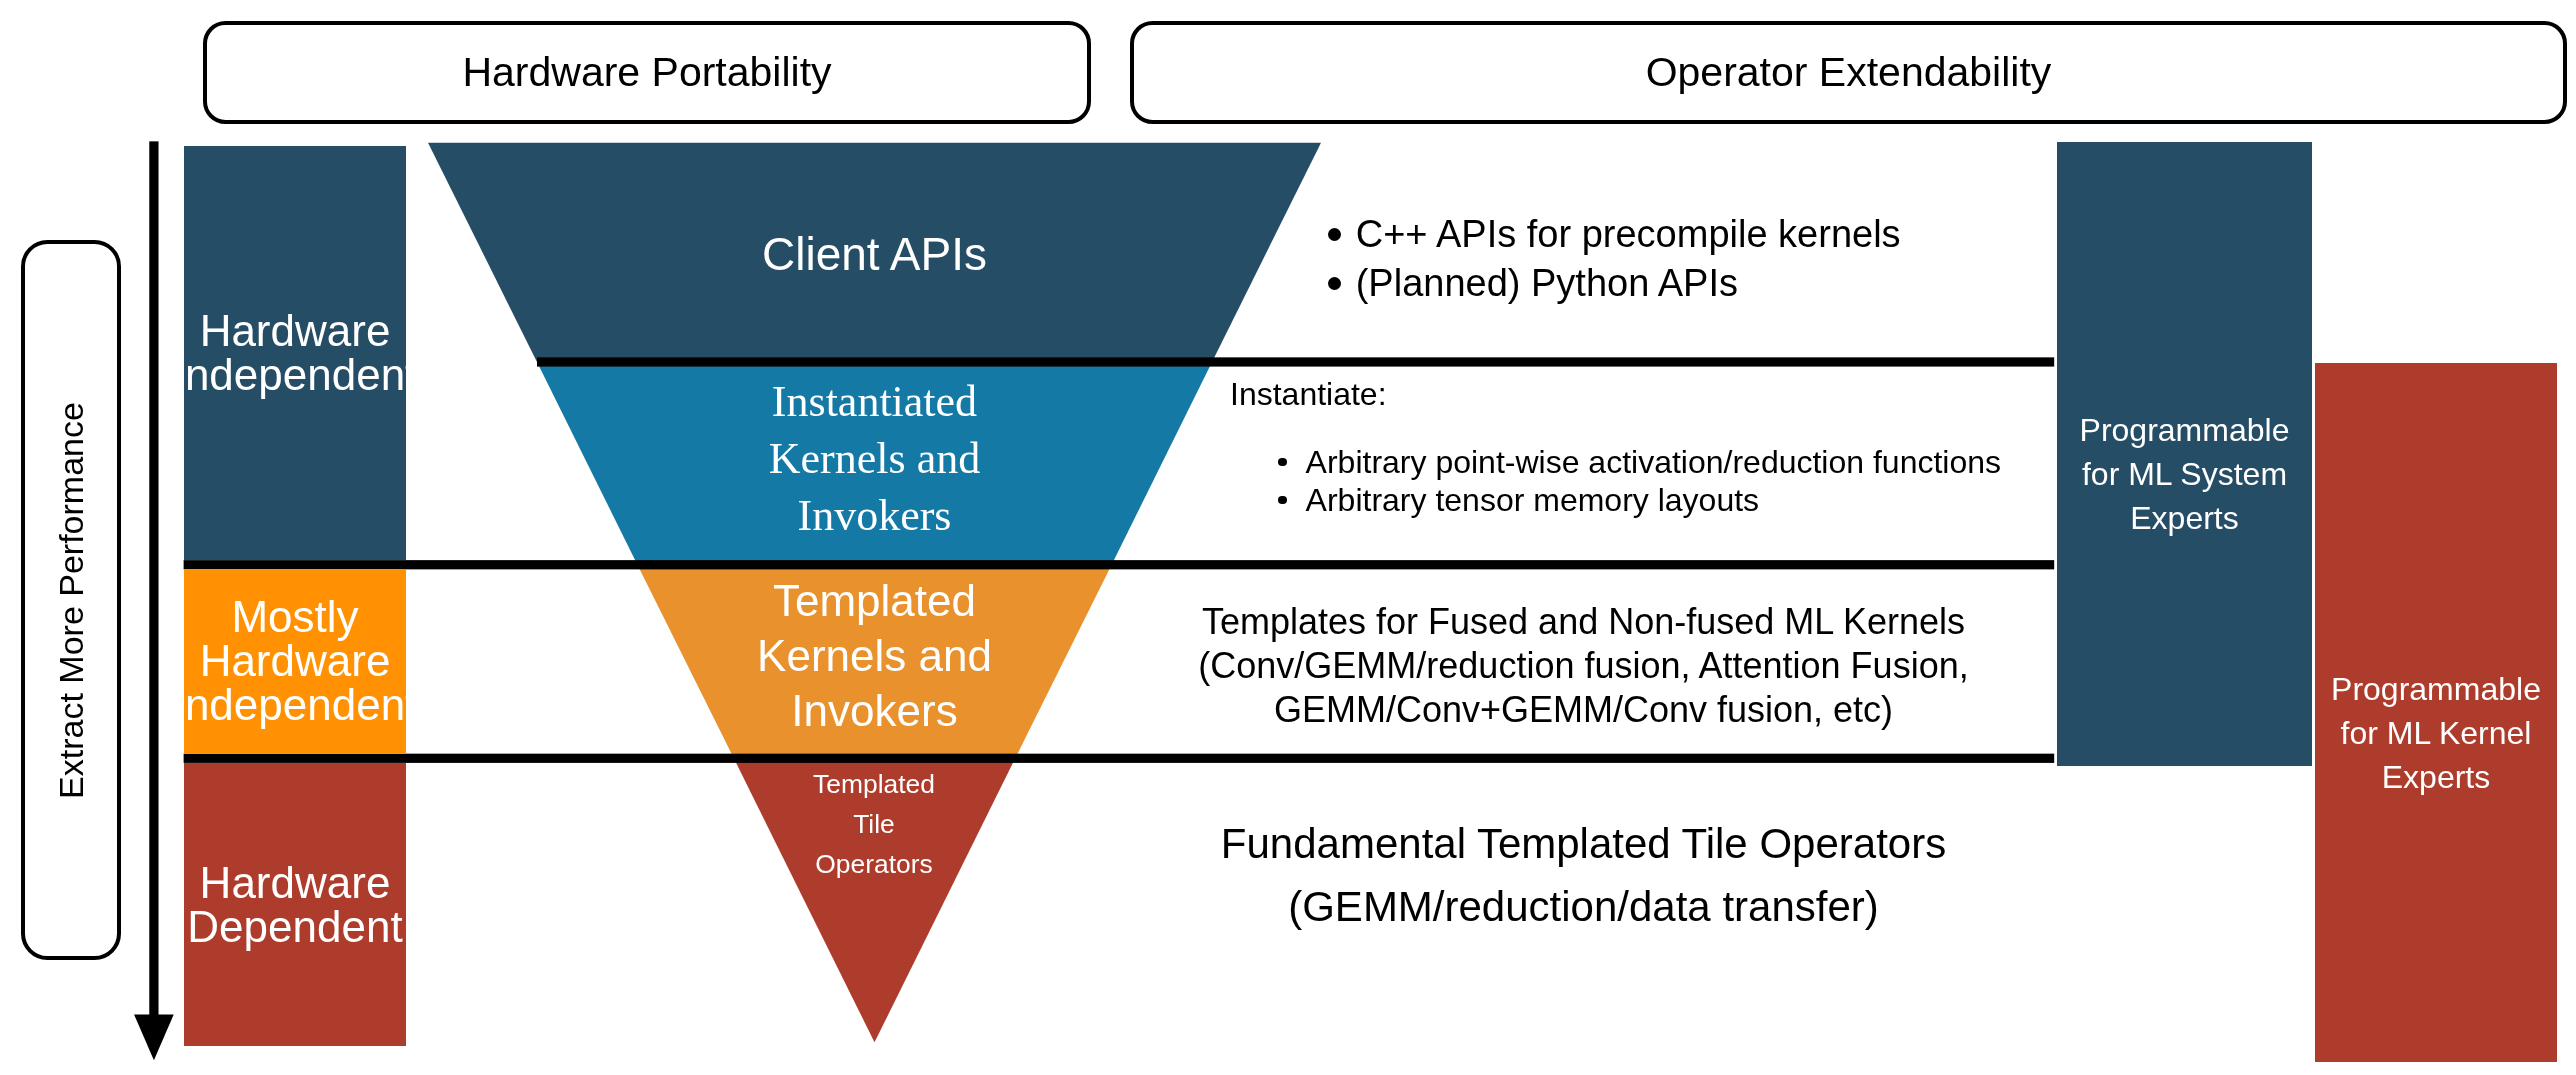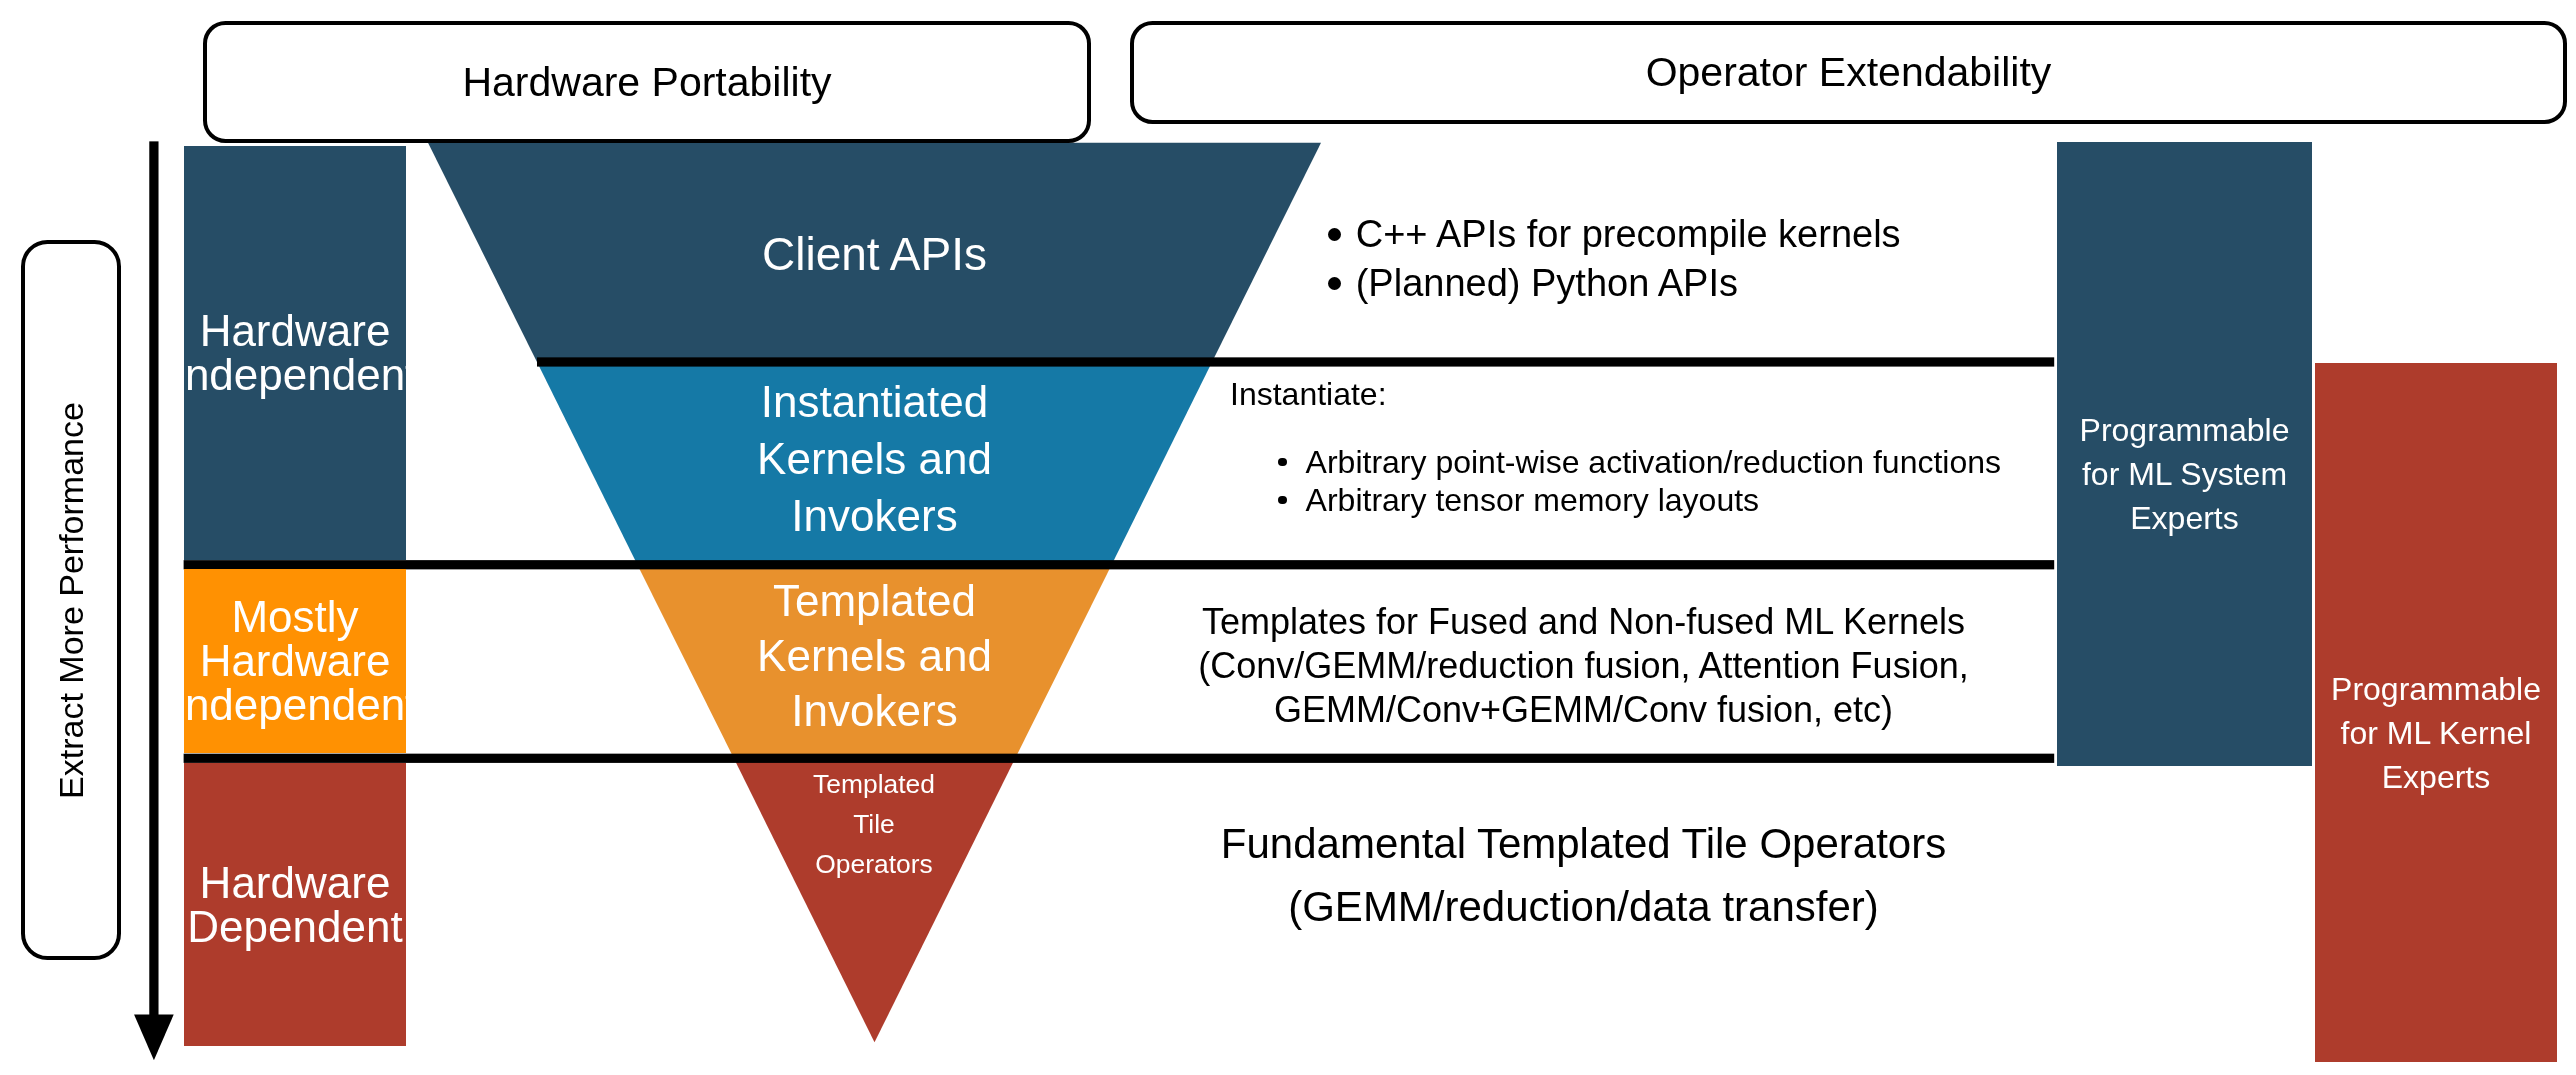--- a/index.html
+++ b/index.html
@@ -50,21 +50,21 @@
     <polygon points="1111,1148 1537,1148 1324,1578" fill="#AE3C2C"></polygon>
 
     <rect x="813" y="541" width="2297" height="14" fill="#000000"></rect>
     <rect x="278" y="848" width="2832" height="14" fill="#000000"></rect>
     <rect x="278" y="1141" width="2832" height="14" fill="#000000"></rect>
 
     <rect x="226" y="214" width="14" height="1328" fill="#000000"></rect>
     <polygon points="203,1536 263,1536 233,1605" fill="#000000"></polygon>
   </svg>
 
-  <div class="abs pill" style="left:203px;top:21px;width:888px;height:122px;">
+  <div class="abs pill" style="left:203px;top:21px;width:888px;height:103px;">
     <div class="pill-label">Hardware Portability</div>
   </div>
   <div class="abs pill" style="left:1130px;top:21px;width:1437px;height:103px;">
     <div class="pill-label">Operator Extendability</div>
   </div>
 
   <div class="abs pill" style="left:21px;top:240px;width:100px;height:720px;border-radius:26.4px;">
     <div class="vpill-label">Extract More Performance</div>
   </div>
 
@@ -76,21 +76,21 @@
     <div class="ml">Mostly
 Hardware
 Independent</div>
   </div>
   <div class="abs colbox" style="left: 184px; top: 763px; width: 222px; height: 283px; background: rgb(174, 60, 44);">
     <div class="ml">Hardware
 Dependent</div>
   </div>
 
   <div class="band-label b1 ml" style="left:544px;top:222px;width:661px;">Client APIs</div>
-  <div class="band-label b2 ml" style="left:544px;top:373px;width:661px;">Instantiated
+  <div class="band-label b2 ml" style="left:544px;top:373px;width:661px;font-family:Liberation Serif, serif;">Instantiated
 Kernels and
 Invokers</div>
   <div class="band-label b3 ml" style="left:544px;top:573px;width:661px;">Templated
 Kernels and
 Invokers</div>
   <div class="band-label b4 ml" style="left:676px;top:764px;width:396px;">Templated
 Tile
 Operators</div>
 
   <div class="note blist" style="left:1328px;top:210px;">

